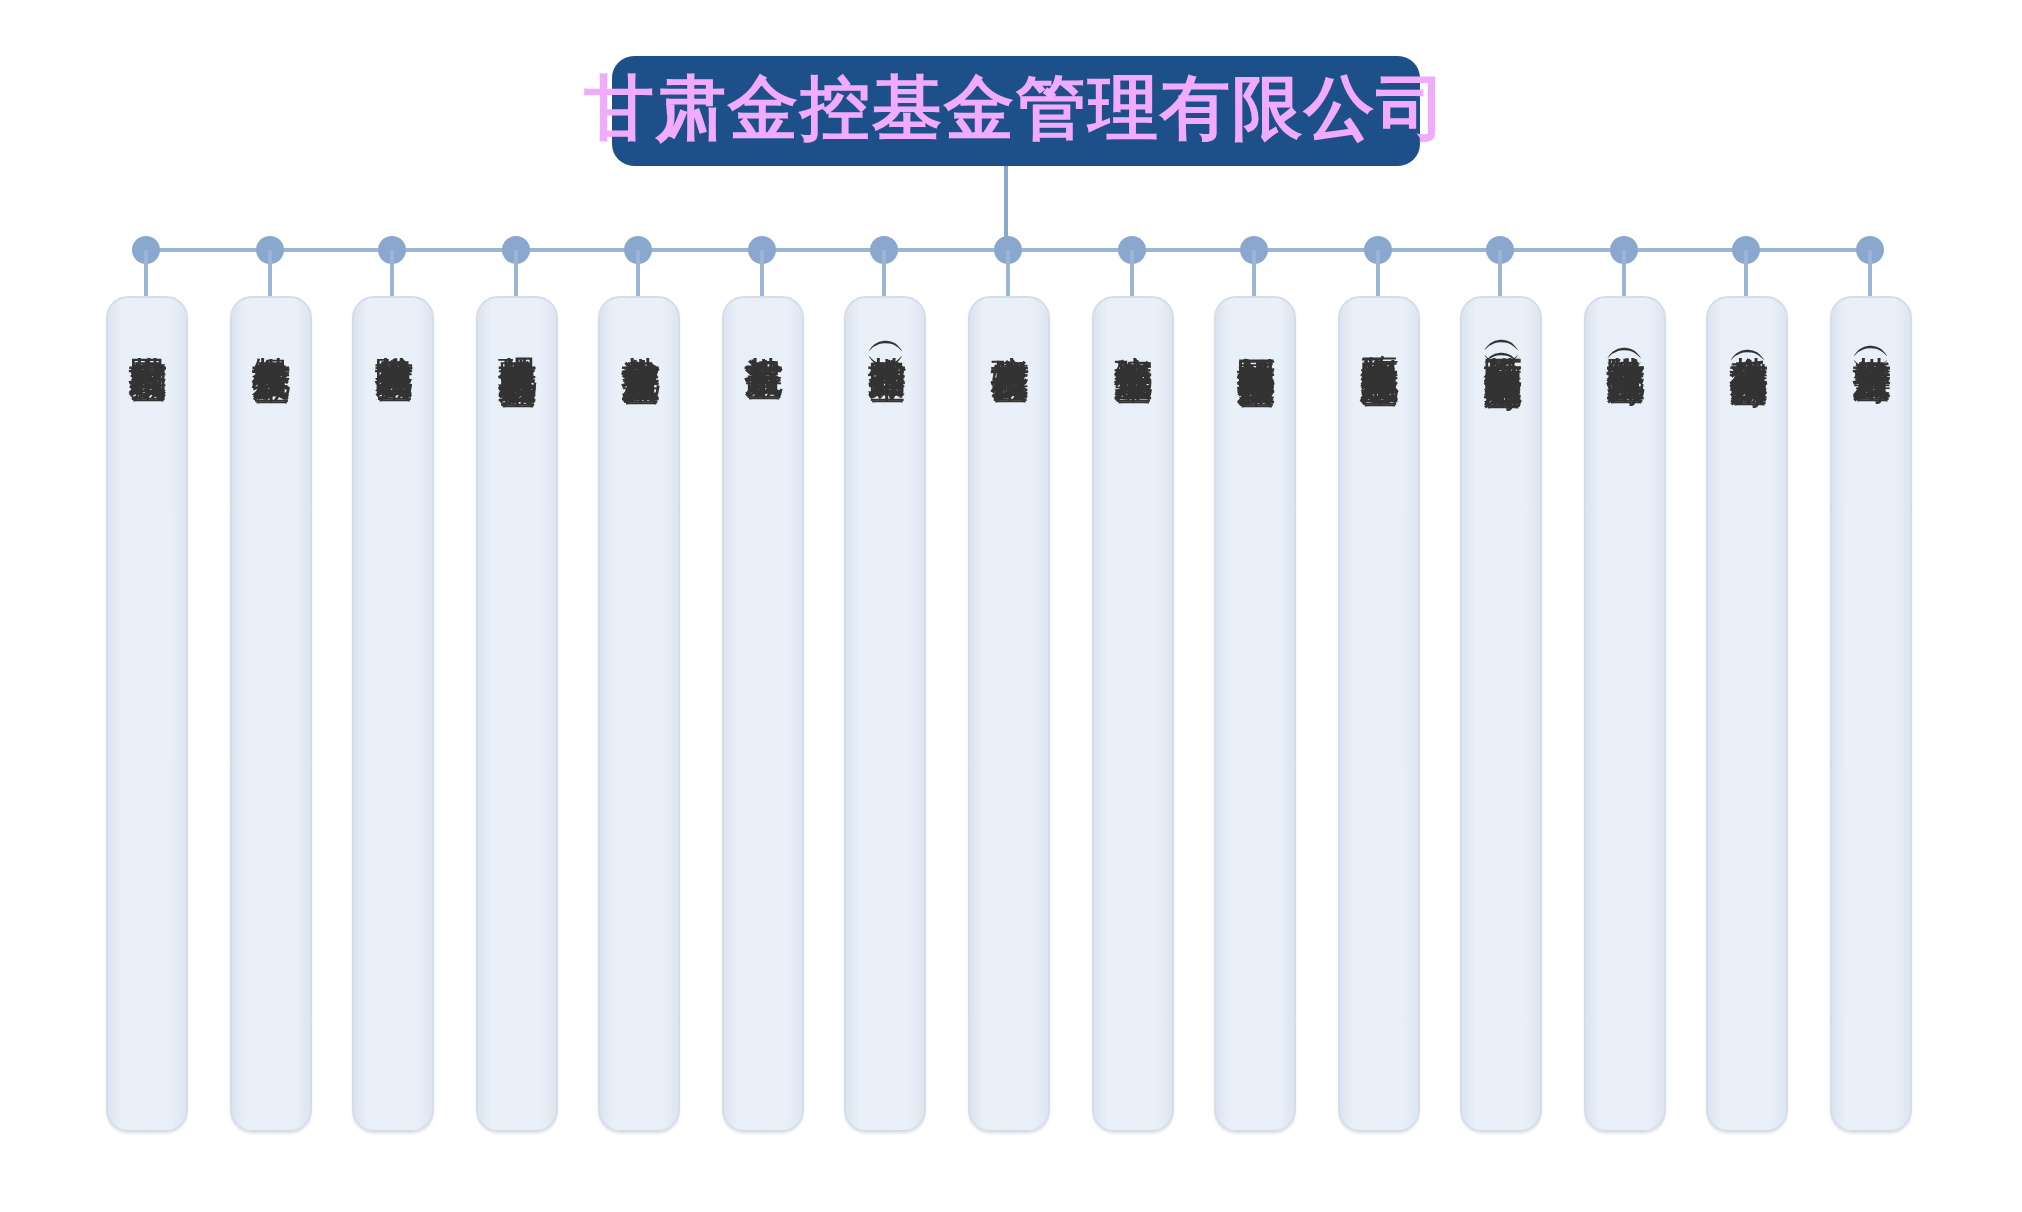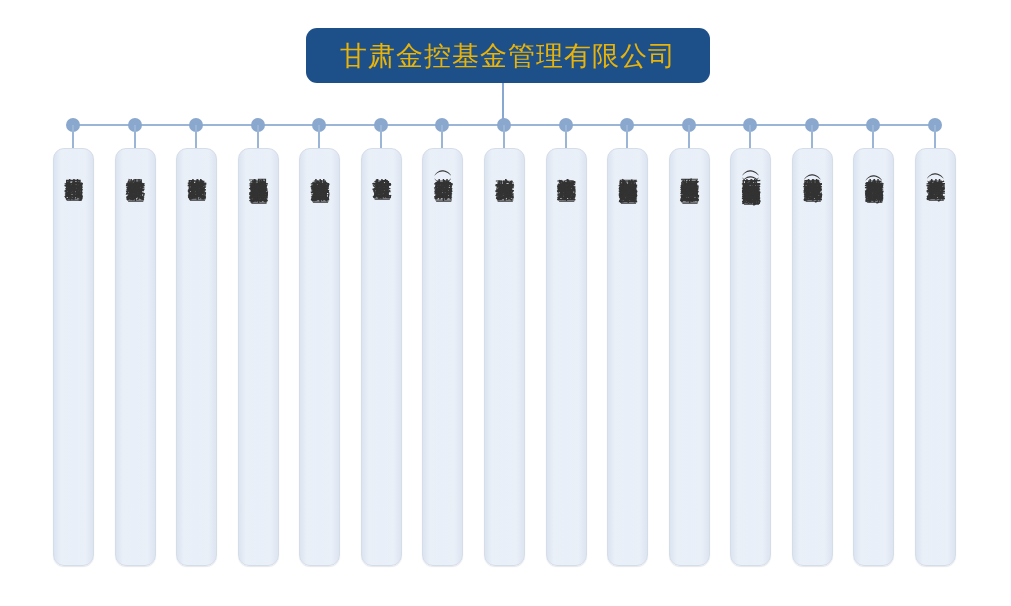--- a/index.html
+++ b/index.html
@@ -27,23 +27,23 @@
     width: 404px;
     height: 55px;
     background: #1d5089;
     border-radius: 11px;
     box-sizing: border-box;
     display: flex;
     align-items: center;
     justify-content: center;
   }
   .root-label {
-    color: #eab308;
-    font-size: 27px;
-    font-weight: normal;
+    color: #f0abfc;
+    font-size: 35px;
+    font-weight: bold;
     letter-spacing: 1px;
     line-height: 1;
     white-space: nowrap;
     font-family: "DejaVu Sans", "Liberation Sans", sans-serif;
   }
 
   
   .trunk-line {
     position: absolute;
     left: 502px;

